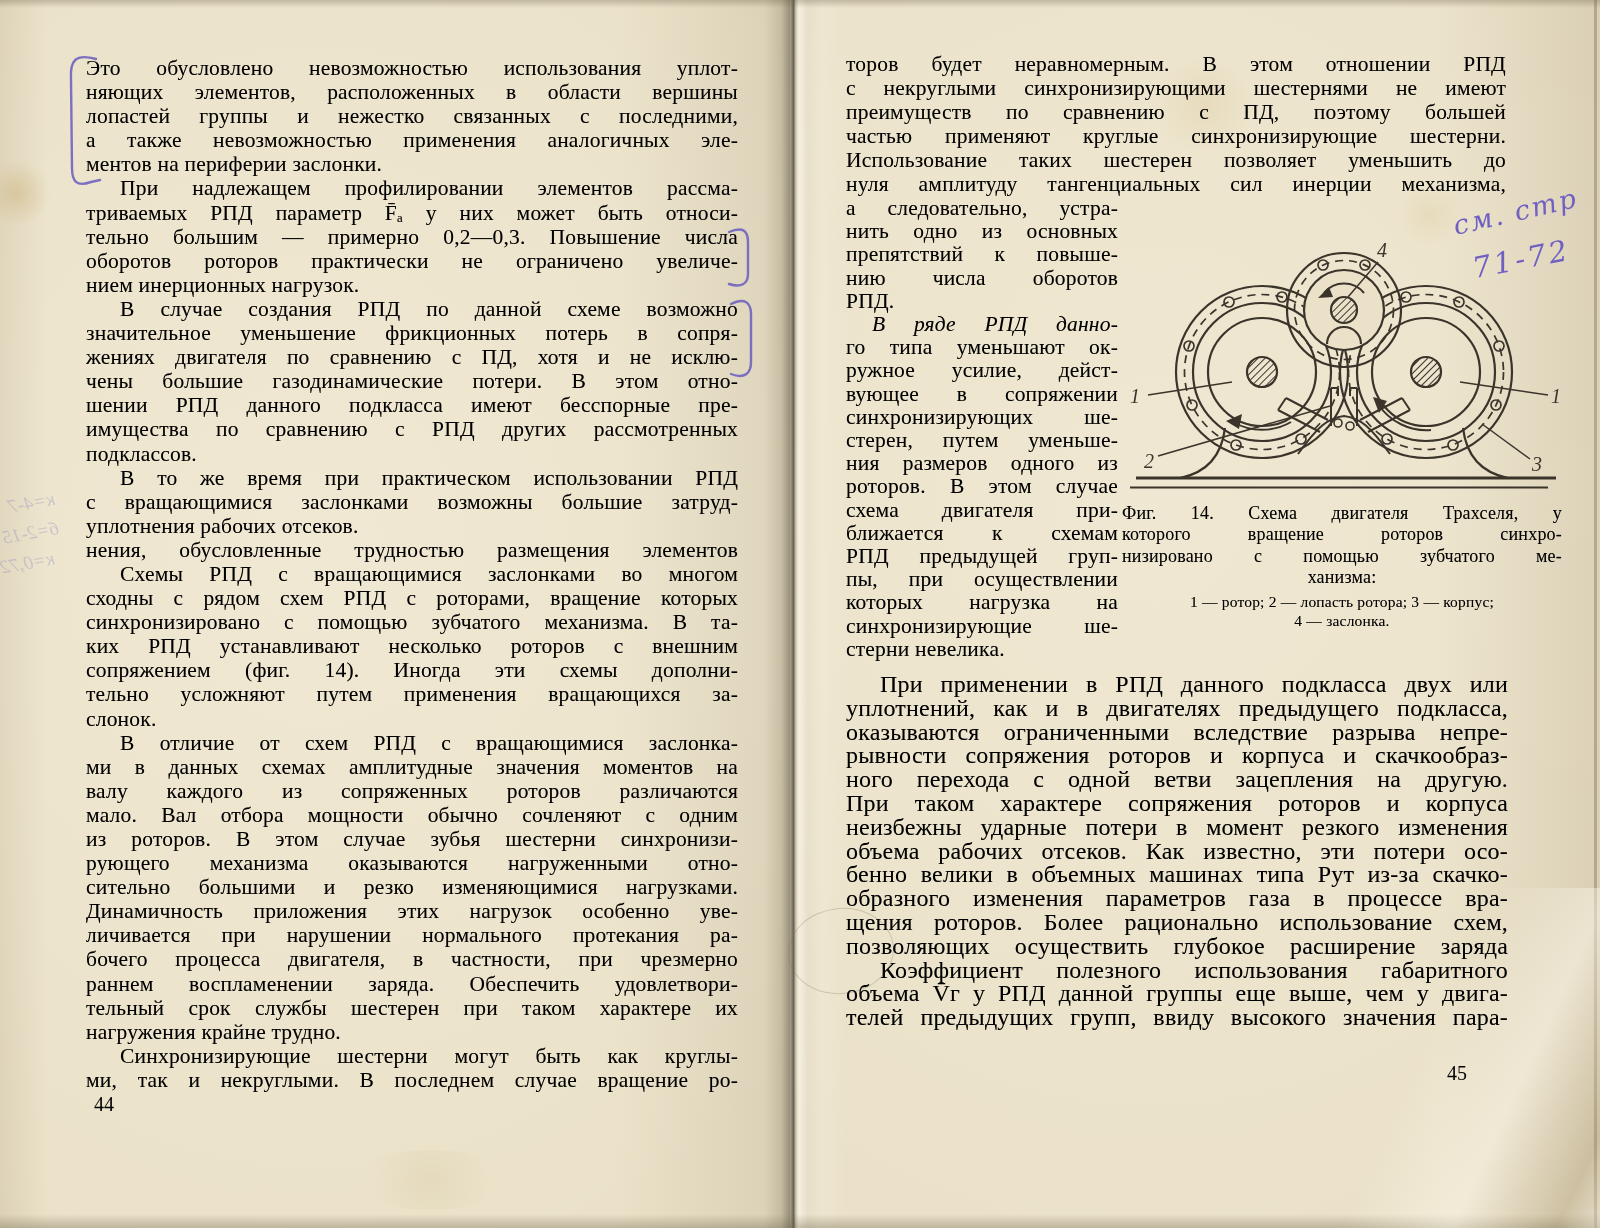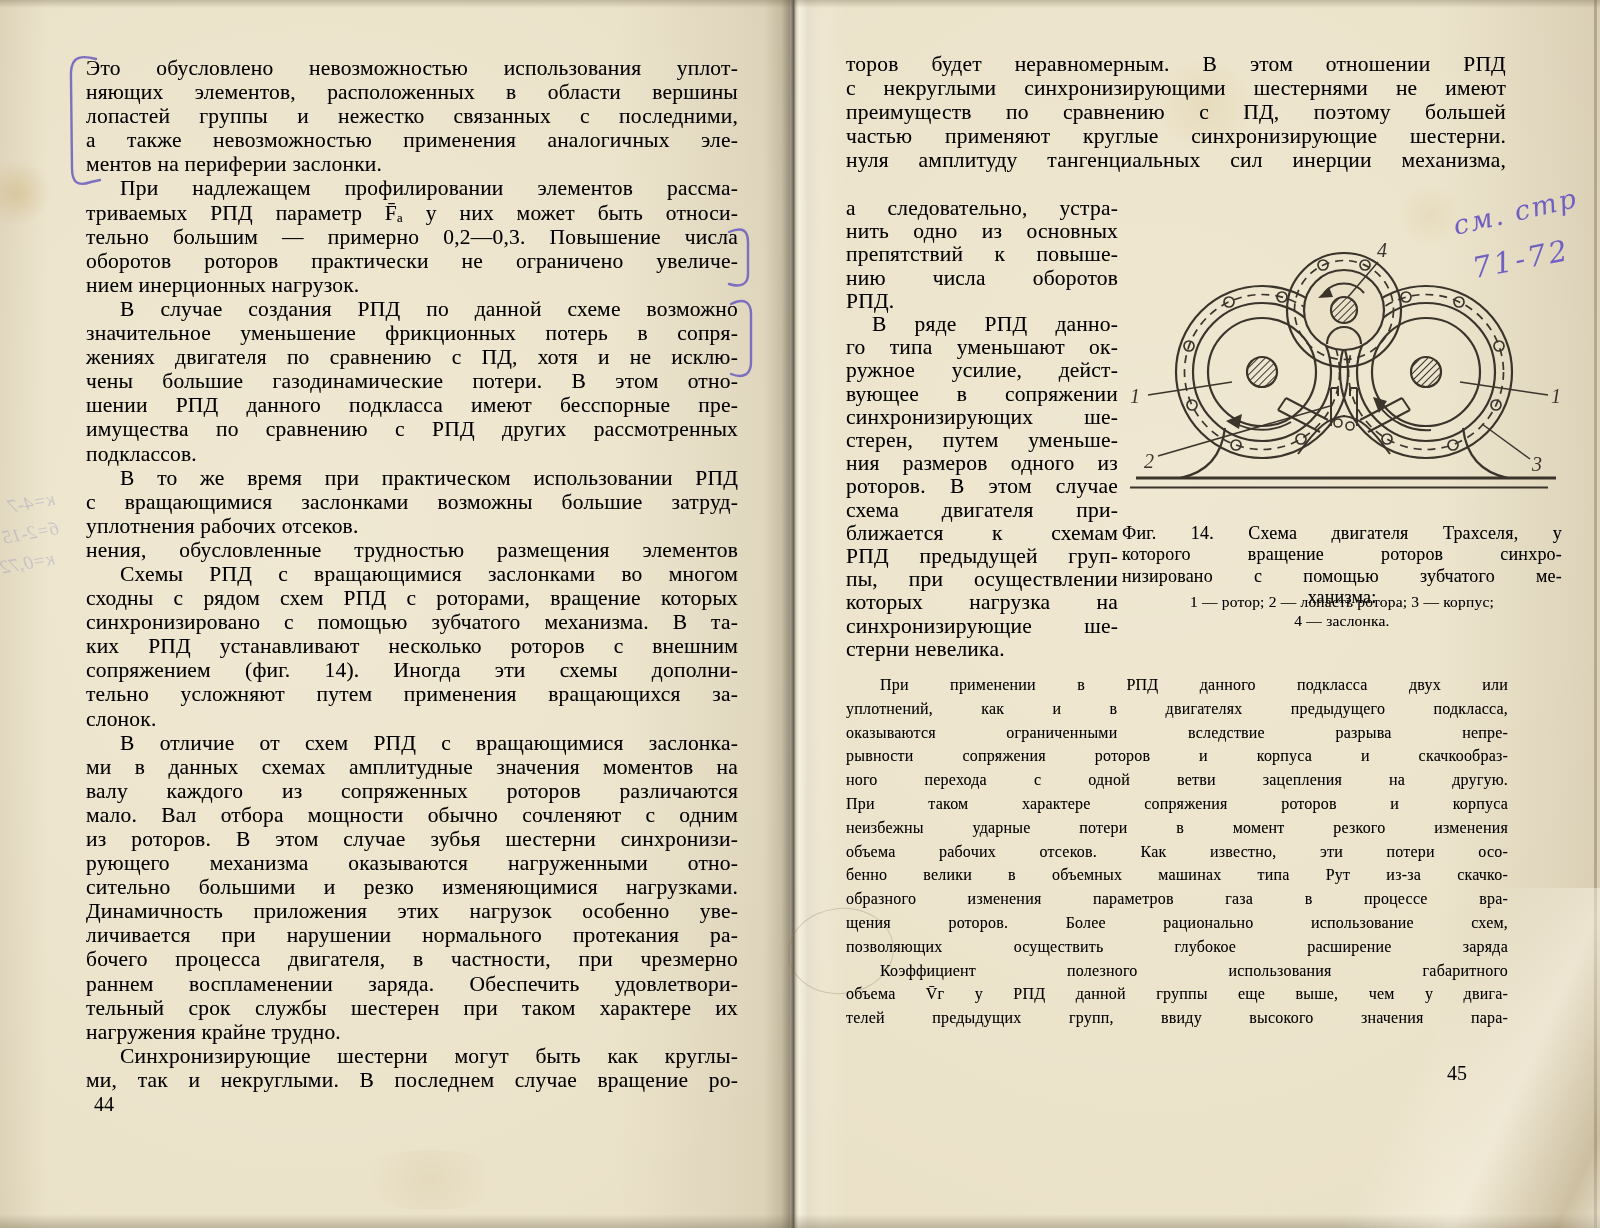--- a/index.html
+++ b/index.html
@@ -36,23 +36,23 @@
     border-radius:50%; transform:rotate(-6deg); }
 
   
   .page-text { position:absolute; color:#000000; text-shadow:0 0 .6px rgba(59,53,44,.38); letter-spacing:.2px; }
   .ln { text-align:justify; text-align-last:justify; }
   .ln.ind { text-indent:34px; }
   .ln.end { text-align-last:left; }
   #lp        { left:86px;  top:56px;  width:652px; font-size:21.5px; line-height:24.1px; }
   #rp-top    { left:846px; top:52px;  width:660px; font-size:21.5px; line-height:24.1px; }
   #rp-col    { left:846px; top:197px; width:272px; font-size:21.5px; line-height:23.2px; }
-  #rp-col .ln.ind { text-indent:26px; }
-  #rp-bottom { left:846px; top:673px; width:662px; font-size:16px; line-height:23.8px; }
-  #fig-caption { left:1122px; top:503px; width:440px; font-size:18px; line-height:21.4px;margin-top:20px; }
+  #rp-col .ln.ind { text-indent:26px;font-style:italic; }
+  #rp-bottom { left:846px; top:673px; width:662px; font-size:24px; line-height:23.8px; }
+  #fig-caption { left:1122px; top:503px; width:440px; font-size:18px; line-height:21.4px; }
   #fig-caption .ln.end { text-align-last:center; }
   #fig-legend  { left:1118px; top:593px; width:448px; font-size:15.5px; line-height:18.5px; font-style:italic; }
   #fig-legend .ln { text-align-last:center; font-style:normal; }
   .pagenum { position:absolute; color:#000000; font-size:20px; }
   #pn-left  { left:94px;   top:1093px; }
   #pn-right { left:1447px; top:1062px; }
 
   
   #figure-wrap { position:absolute; left:1128px; top:240px; width:436px; height:254px; }
 
@@ -129,20 +129,21 @@
       <div class="ln ind">Синхронизирующие шестерни могут быть как круглы-</div>
       <div class="ln">ми, так и некруглыми. В последнем случае вращение ро-</div>
     </div>
   <div class="pagenum" id="pn-left">44</div>
 
   <div class="page-text" id="rp-top">
       <div class="ln">торов будет неравномерным. В этом отношении РПД</div>
       <div class="ln">с некруглыми синхронизирующими шестернями не имеют</div>
       <div class="ln">преимуществ по сравнению с ПД, поэтому большей</div>
       <div class="ln">частью применяют круглые синхронизирующие шестерни.</div>
+      <div class="ln">Использование таких шестерен позволяет уменьшить до</div>
       <div class="ln">нуля амплитуду тангенциальных сил инерции механизма,</div>
     </div>
   <div class="page-text" id="rp-col">
       <div class="ln">а следовательно, устра-</div>
       <div class="ln">нить одно из основных</div>
       <div class="ln">препятствий к повыше-</div>
       <div class="ln">нию числа оборотов</div>
       <div class="ln end">РПД.</div>
       <div class="ln ind">В ряде РПД данно-</div>
       <div class="ln">го типа уменьшают ок-</div>

